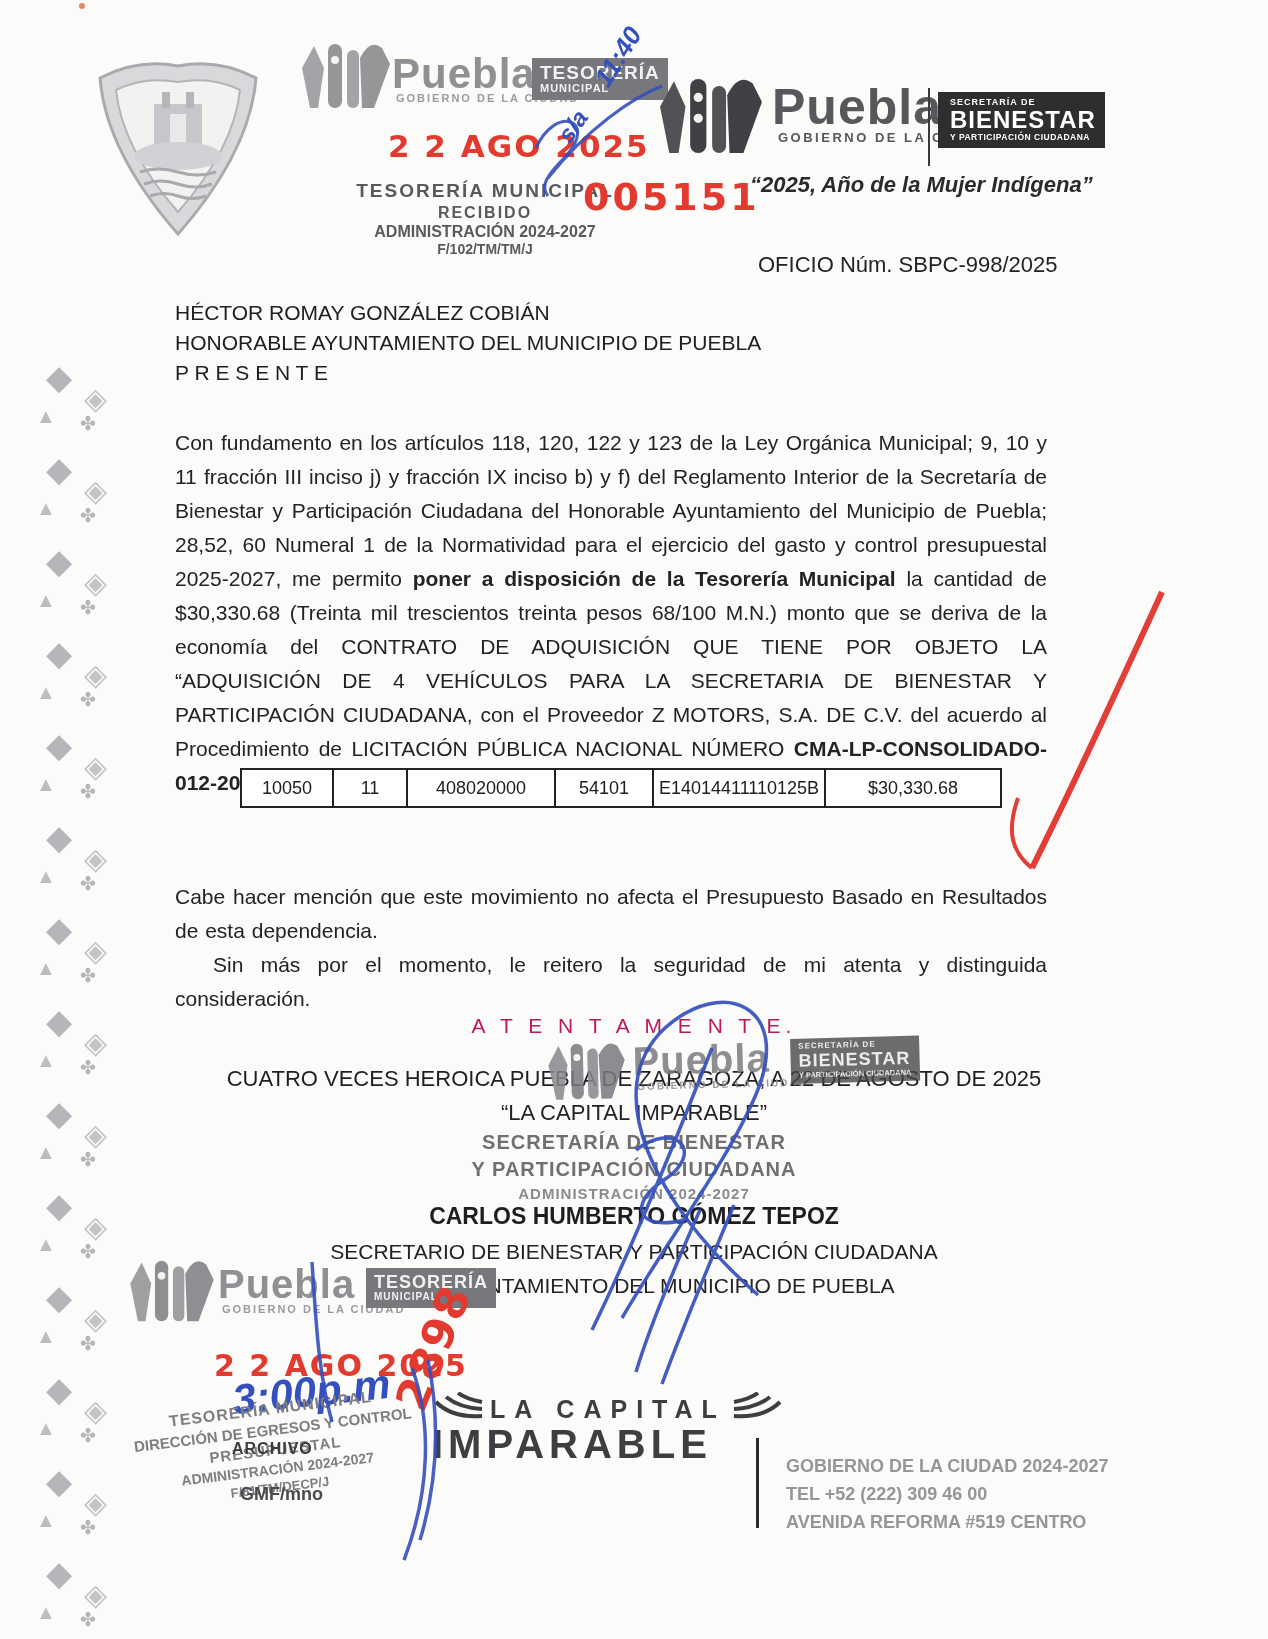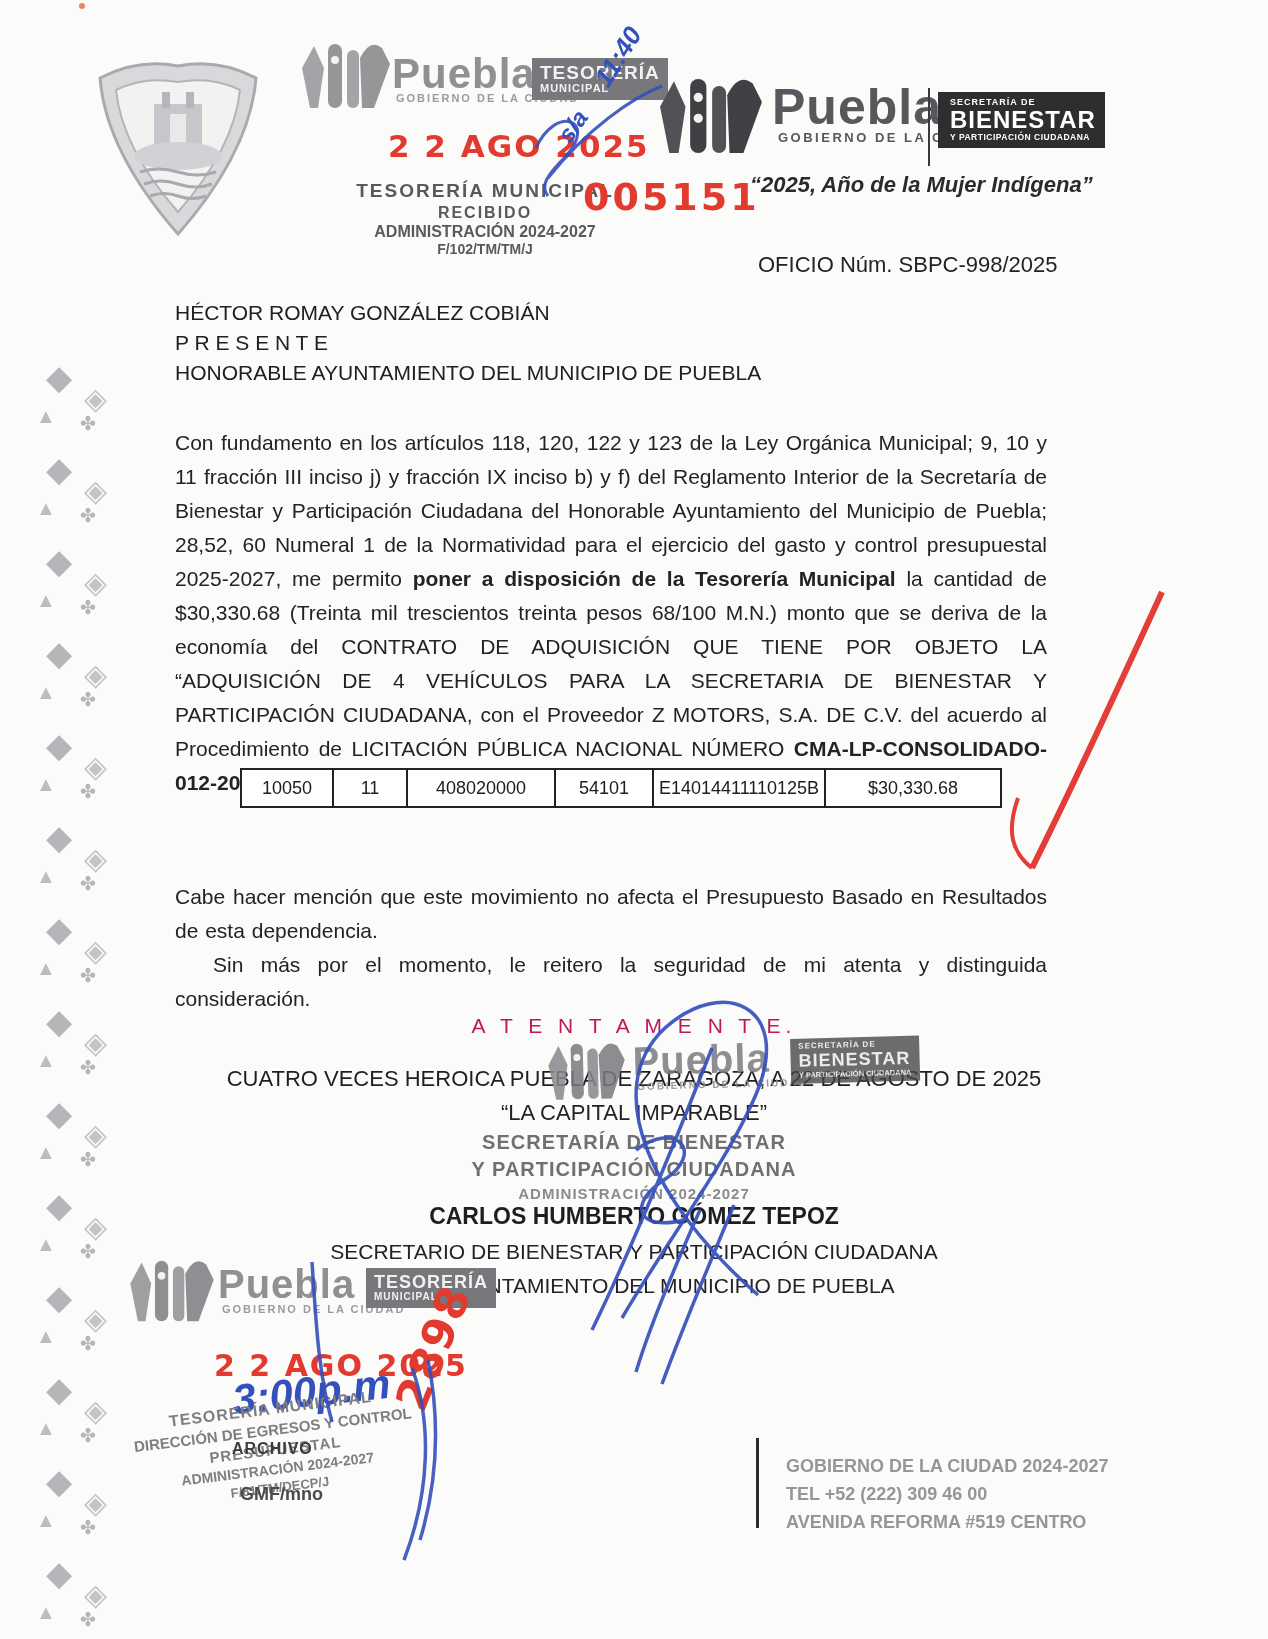--- a/index.html
+++ b/index.html
@@ -259,22 +259,22 @@
   <div class="abs badge bnstr-badge">
     <span class="s s1">SECRETARÍA DE</span>
     <span class="s s2">BIENESTAR</span>
     <span class="s s3">Y PARTICIPACIÓN CIUDADANA</span>
   </div>
   <div class="abs slogan">“2025, Año de la Mujer Indígena”</div>
   <div class="abs oficio">OFICIO Núm. SBPC-998/2025</div>
 
   <div class="abs addr">
     <div>HÉCTOR ROMAY GONZÁLEZ COBIÁN</div>
+    <div>HONORABLE AYUNTAMIENTO DEL MUNICIPIO DE PUEBLA</div>
     <div>P R E S E N T E</div>
-    <div>HONORABLE AYUNTAMIENTO DEL MUNICIPIO DE PUEBLA</div>
   </div>
 
   <div id="p1" class="abs body-par"><span>Con fundamento en los artículos 118, 120, 122 y 123 de la Ley Orgánica Municipal; 9, 10 y 11 fracción III inciso j) y fracción IX inciso b) y f) del Reglamento Interior de la Secretaría de Bienestar y Participación Ciudadana del Honorable Ayuntamiento del Municipio de Puebla; 28,52, 60 Numeral 1 de la Normatividad para el ejercicio del gasto y control presupuestal 2025-2027, me permito </span><span style="font-weight: 700;">poner a disposición de la Tesorería Municipal</span><span> la cantidad de $30,330.68 (Treinta mil trescientos treinta pesos 68/100 M.N.) monto que se deriva de la economía del CONTRATO DE ADQUISICIÓN QUE TIENE POR OBJETO LA “ADQUISICIÓN DE 4 VEHÍCULOS PARA  LA SECRETARIA DE BIENESTAR Y PARTICIPACIÓN CIUDADANA, con el Proveedor Z MOTORS, S.A. DE C.V. del acuerdo al Procedimiento de LICITACIÓN PÚBLICA NACIONAL NÚMERO </span><span style="font-weight: 700;">CMA-LP-CONSOLIDADO-012-2025.</span></div>
 
   <table class="abs eco-table">
     <colgroup>
         <col style="width:92px">
         <col style="width:74px">
         <col style="width:148px">
         <col style="width:98px">
@@ -346,20 +346,44 @@
   <div class="abs bot-office">
     <div class="l1">TESORERÍA MUNICIPAL</div>
     <div class="l2">DIRECCIÓN DE EGRESOS Y CONTROL</div>
     <div class="l3">PRESUPUESTAL</div>
     <div class="l4">ADMINISTRACIÓN 2024-2027</div>
     <div class="l5">F/81/TM/DECP/J</div>
   </div>
   <div class="abs archivo">ARCHIVO</div>
   <div class="abs gmf">GMF/mno</div>
 
+  <div class="abs cap-logo">
+    <div style="display:flex;align-items:center;gap:6px;">
+      <span>
+        <svg width="52" height="30" viewBox="0 0 52 30">
+            <g stroke="#3e3e42" stroke-width="4" fill="none">
+              <path d="M50 24 Q20 26 4 10"></path>
+              <path d="M50 17 Q28 16 14 5"></path>
+              <path d="M50 10 Q34 7 26 1"></path>
+            </g>
+          </svg>
+      </span>
+      <span class="cap-top">LA CAPITAL</span>
+      <span>
+        <svg width="52" height="30" viewBox="0 0 52 30">
+            <g stroke="#3e3e42" stroke-width="4" fill="none">
+              <path d="M2 24 Q32 26 48 10"></path>
+              <path d="M2 17 Q24 16 38 5"></path>
+              <path d="M2 10 Q18 7 26 1"></path>
+            </g>
+          </svg>
+      </span>
+    </div>
+    <div class="cap-bottom">IMPARABLE</div>
+  </div>
   <div class="abs foot-divider"></div>
   <div class="abs foot-text">
     <div>GOBIERNO DE LA CIUDAD 2024-2027</div>
     <div>TEL +52 (222) 309 46 00</div>
     <div>AVENIDA REFORMA #519 CENTRO</div>
   </div>
 
   <svg class="abs scribbles" width="1268" height="1639" viewBox="0 0 1268 1639">
 
     <circle cx="82" cy="6" r="3" fill="#e06a3e" opacity=".8"></circle>

